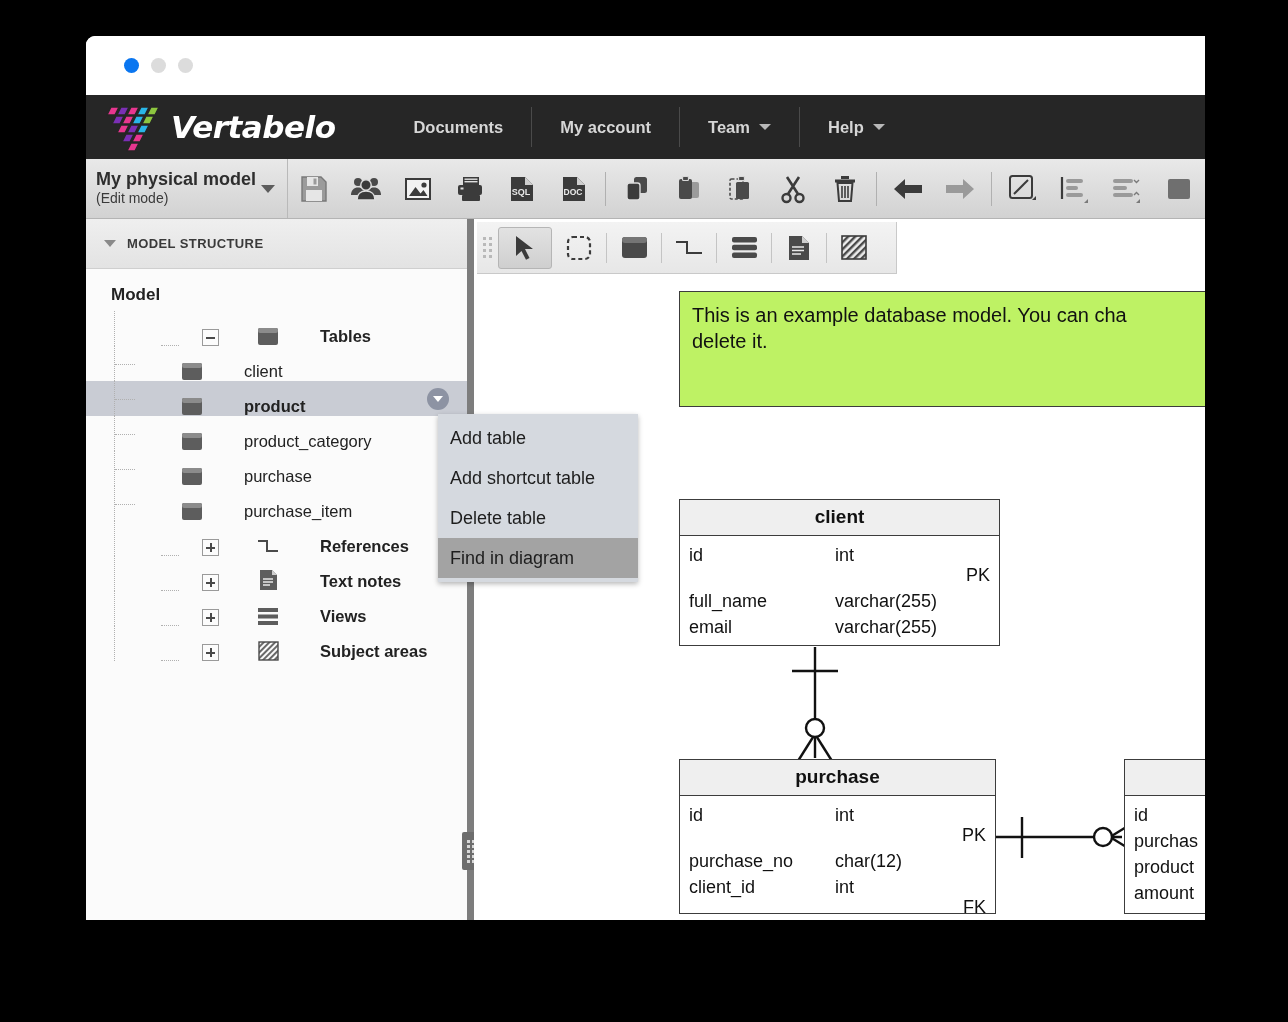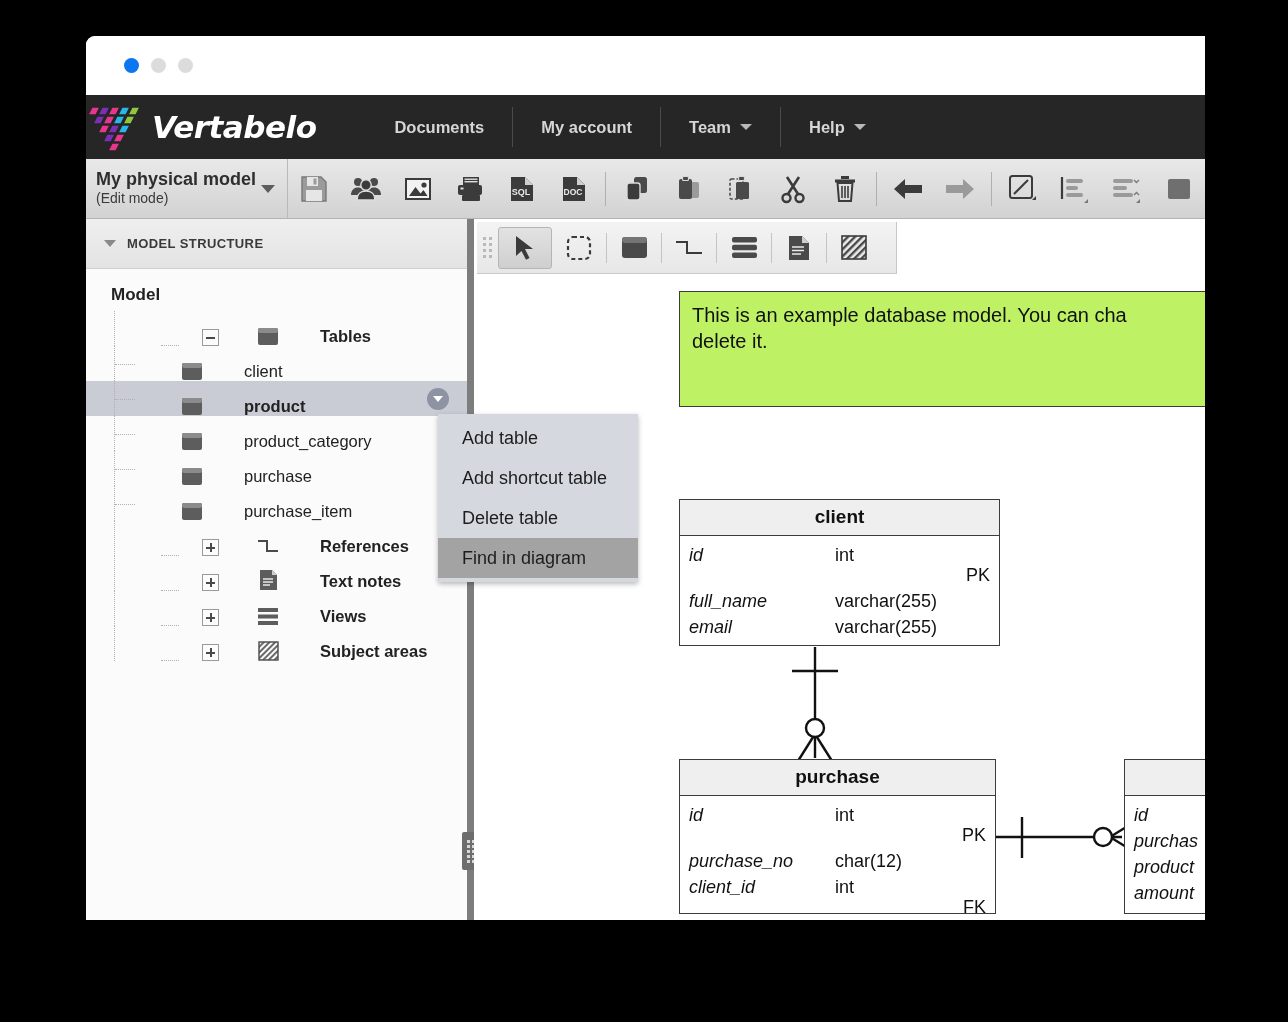--- a/index.html
+++ b/index.html
@@ -31,21 +31,21 @@
   }
   .tl { width: 15px; height: 15px; border-radius: 50%; margin-right: 12px; }
   .tl.blue { background: #0a76f0; }
   .tl.grey { background: #dcdcdc; }
 
   
   .navbar {
     height: 64px; width: 100%;
     background: #262626;
     display: flex; align-items: center;
-    padding-left: 0;
+    padding-left: 19px;
   }
   .logo-wrap { display: flex; align-items: center; margin-right: 50px; }
   .logo-mark { width: 58px; height: 56px; margin-right: 8px; }
   .logo-text {
     color: #ffffff; font-size: 31px; font-weight: bold;
     font-style: italic; letter-spacing: -0.5px;
     font-family: "DejaVu Sans", sans-serif;
   }
   .nav-items { display: flex; align-items: center; height: 40px; }
   .nav-item {
@@ -221,35 +221,35 @@
   .ent {
     position: absolute; background: #ffffff; border: 1.5px solid #3c3c3c;
   }
   .ent .ehead {
     background: #efefef; border-bottom: 1.5px solid #3c3c3c;
     text-align: center; font-weight: bold; font-size: 19px;
     padding: 6px 0 7px; color: #111;
   }
   .ent .ebody { padding: 6px 9px 12px; }
   .erow { display: flex; font-size: 18px; color: #111; line-height: 1.45; }
-  .erow .c1 { width: 146px; font-style: italic; }
+  .erow .c1 { width: 146px; }
   .erow .c2 { flex: 1; }
   .erow .c3 { width: 40px; text-align: right; font-weight: normal; margin-top: 20px; }
   svg.link { position: absolute; left: 0; top: 0; overflow: visible; pointer-events: none; }
 
   
   .ctxmenu {
     position: absolute; left: 438px; top: 431px;
     width: 200px; background: #d5d9df;
     box-shadow: 0 2px 5px rgba(0,0,0,0.28);
     z-index: 50; padding: 4px 0;
   }
   .ctxitem {
     height: 40px; display: flex; align-items: center;
-    padding-left: 24px; font-size: 18px; color: #1d1d1d; cursor: pointer;
+    padding-left: 12px; font-size: 18px; color: #1d1d1d; cursor: pointer;
   }
   .ctxitem.hl { background: #a3a3a3; }
 </style>
 </head>
 <body>
 
 <div id="root">
   <div class="window">
 
     <div class="titlebar">

